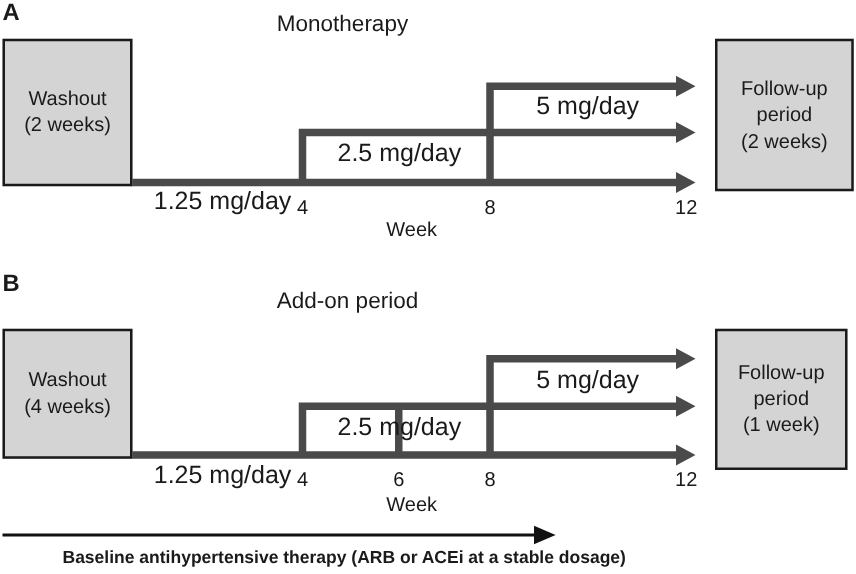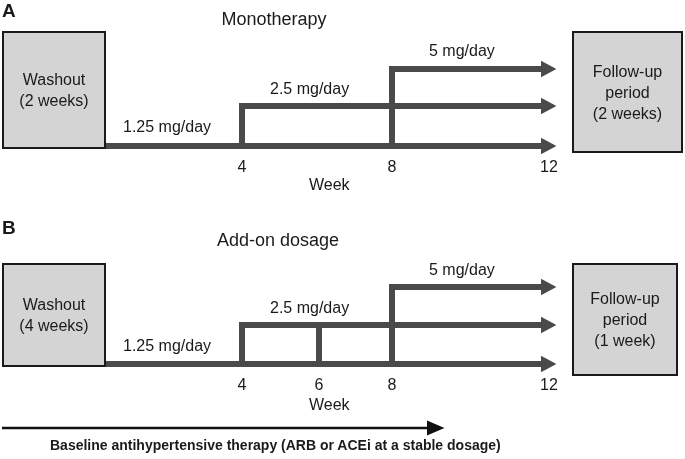--- a/index.html
+++ b/index.html
@@ -4,21 +4,21 @@
 <style>
   html, body { margin: 0; padding: 0; background: #ffffff; }
   body { width: 685px; height: 459px; position: relative; overflow: hidden;
          font-family: "Liberation Sans", sans-serif; color: #1a1a1a; }
   .abs { position: absolute; }
   .panel-letter { font-weight: bold; font-size: 19px; }
   .panel-title { font-weight: normal; font-size: 18px; text-align: center; width: 200px; }
   .box { position: absolute; background: #d4d4d4; border: 2px solid #1a1a1a; box-sizing: border-box;
          display: flex; align-items: center; justify-content: center; text-align: center;
          font-size: 16px; line-height: 21px; white-space: pre-line; }
-  .dose { font-size: 16px; white-space: nowrap; }
+  .dose { font-size: 20px; white-space: nowrap; margin-top: 32px; }
   .tick { font-size: 16px; text-align: center; width: 30px; }
   .week { font-size: 16px; text-align: left; width: 60px; }
   .baseline { font-weight: bold; font-size: 14px; white-space: nowrap; }
   svg { position: absolute; left: 0; top: 0; }
 </style>
 </head>
 <body>
 
 <svg width="685" height="459">
   <defs>
@@ -55,21 +55,21 @@
 (2 weeks)</div>
 <div class="abs dose" style="left:123px; top:118px;">1.25 mg/day</div>
 <div class="abs dose" style="left:270px; top:80px;">2.5 mg/day</div>
 <div class="abs dose" style="left:429px; top:42px;">5 mg/day</div>
 <div class="abs tick" style="left:227px; top:158px;">4</div>
 <div class="abs tick" style="left:377px; top:158px;">8</div>
 <div class="abs tick" style="left:534px; top:158px;">12</div>
 <div class="abs week" style="left:309px; top:176px;">Week</div>
 
 <div class="abs panel-letter" style="left:2px; top:217px;">B</div>
-<div class="abs panel-title" style="left:178px; top:230px;">Add-on dosage</div>
+<div class="abs panel-title" style="left:178px; top:230px;">Add-on period</div>
 <div class="box" style="left:2px; top:263px; width:104px; height:104px;">Washout
 (4 weeks)</div>
 <div class="box" style="left:572px; top:263px; width:106px; height:113px;">Follow-up
 period
 (1 week)</div>
 <div class="abs dose" style="left:123px; top:337px;">1.25 mg/day</div>
 <div class="abs dose" style="left:270px; top:299px;">2.5 mg/day</div>
 <div class="abs dose" style="left:429px; top:261px;">5 mg/day</div>
 <div class="abs tick" style="left:227px; top:376px;">4</div>
 <div class="abs tick" style="left:304px; top:376px;">6</div>

